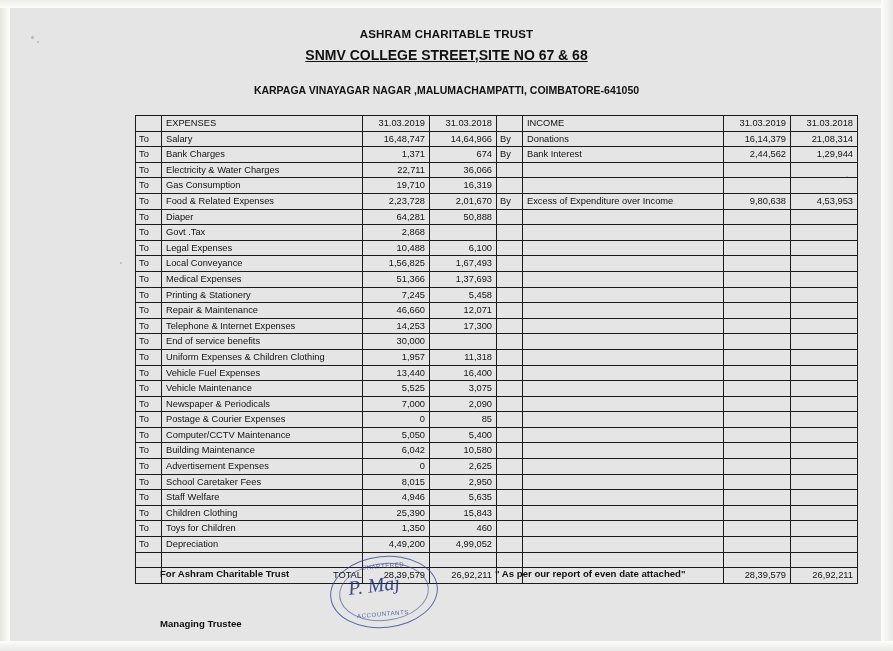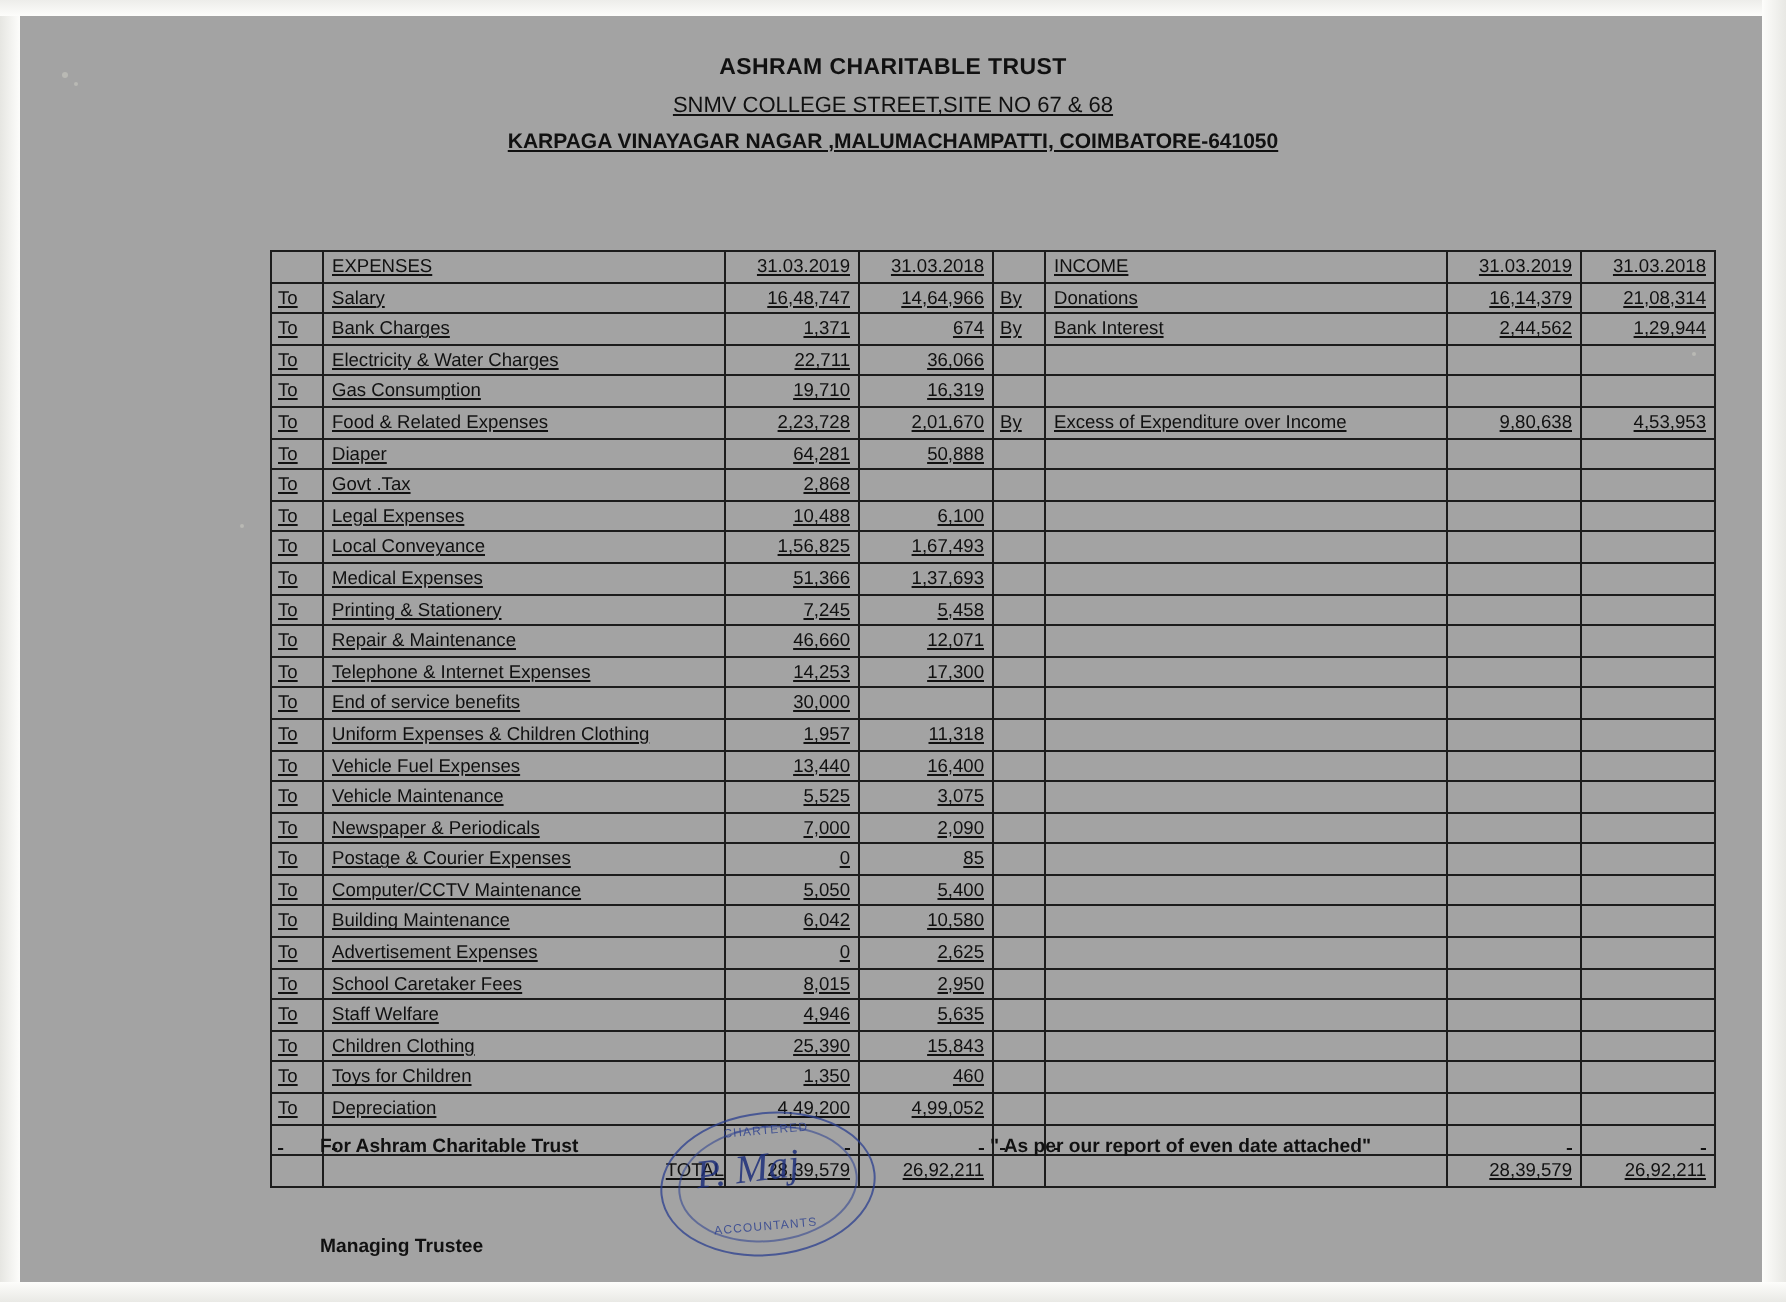--- a/index.html
+++ b/index.html
@@ -11,21 +11,21 @@
     height: 651px;
     background: #ffffff;
     font-family: "Liberation Sans", sans-serif;
     color: #111;
     overflow: hidden;
   }
   .page {
     position: relative;
     width: 893px;
     height: 651px;
-    background: #a3a3a3;
+    background: #e5e5e5;
   }
   
   .scan-edge-left {
     position: absolute;
     left: 0; top: 0; bottom: 0; width: 10px;
     background: linear-gradient(to right, #e6e6e2, #fdfdfb);
   }
   .scan-edge-top {
     position: absolute;
     left: 0; right: 0; top: 0; height: 8px;
@@ -54,44 +54,42 @@
     top: 28px;
     text-align: center;
   }
   .org-name {
     font-size: 11.5px;
     font-weight: bold;
     letter-spacing: 0.2px;
     margin-bottom: 7px;
   }
   .addr-line {
-    font-size: 11px;
-    font-weight: normal;
+    font-size: 14px;
+    font-weight: bold;
     text-decoration: underline;
-    margin-bottom: 6px;
+    margin-bottom: 21px;
   }
   .addr-line2 {
     font-size: 10.5px;
     font-weight: bold;
-    text-decoration: underline;
     margin-bottom: 20px;
   }
   .stmt-title {
     font-size: 11px;
     font-weight: bold;
     text-decoration: underline;
     margin-bottom: 0;
   }
 
   .table-wrap {
     position: absolute;
     left: 135px;
-    top: 125px;
+    top: 115px;
     width: 650px;
-    text-decoration: underline;
   }
   table.acct {
     border-collapse: collapse;
     width: 650px;
     table-layout: fixed;
     font-size: 9.3px;
   }
   table.acct td, table.acct th {
     border: 1px solid #1c1c1c;
     padding: 0;

